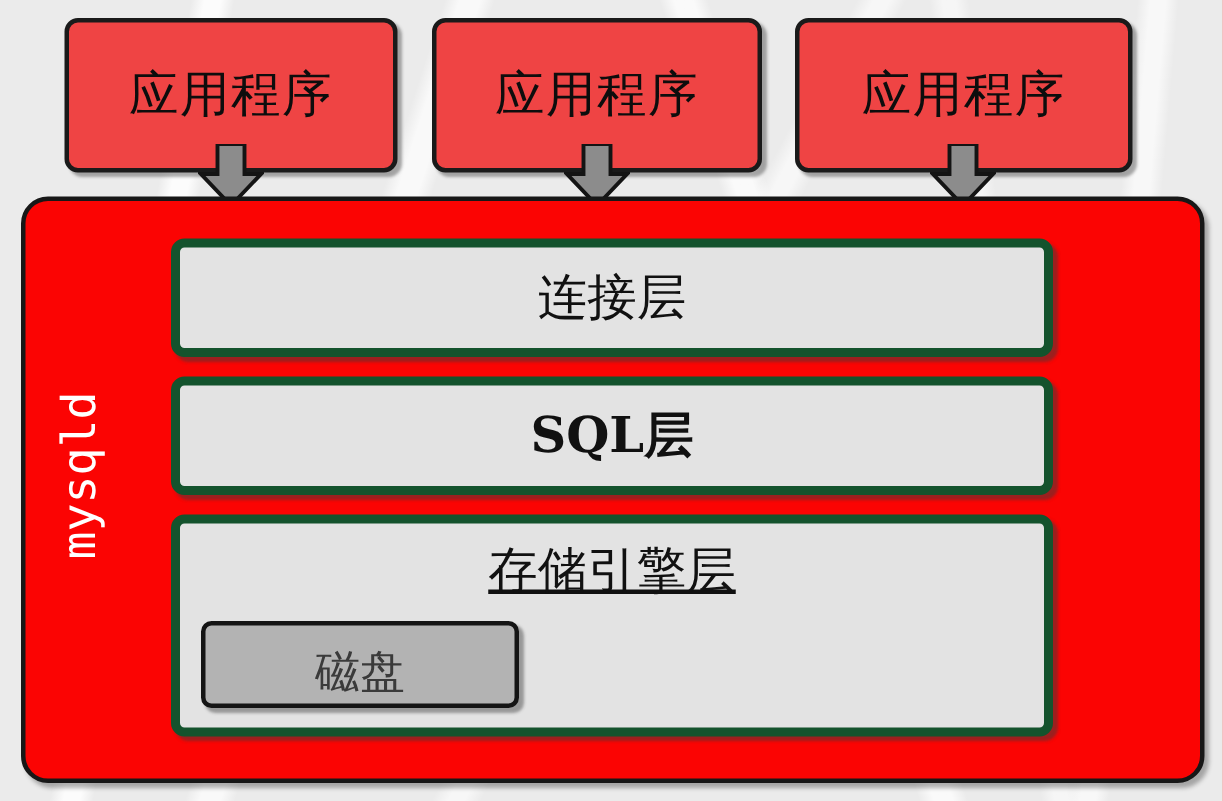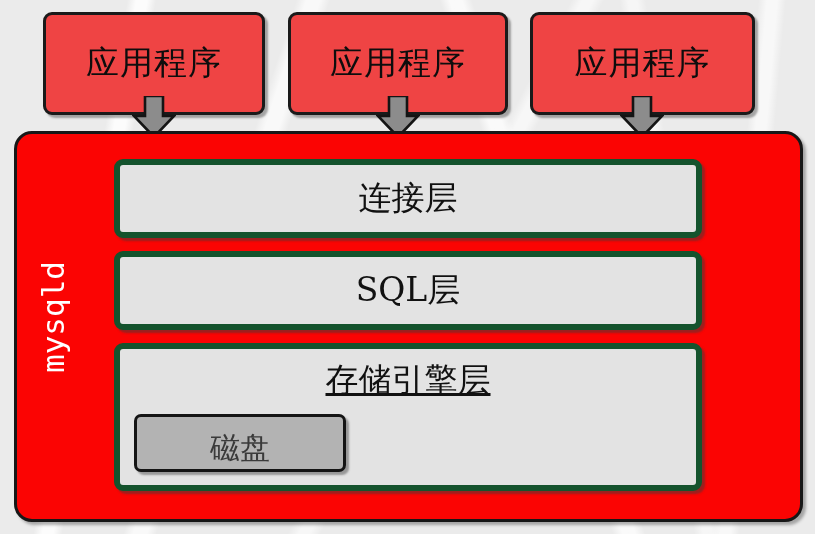--- a/index.html
+++ b/index.html
@@ -115,21 +115,21 @@
   }
   .layer-title {
     font-family: "DejaVu Serif", "Liberation Serif", serif;
     font-size: 33px;
     color: #111111;
     text-align: center;
     white-space: nowrap;
   }
 
   #layer-box-0 { top: 25px;  height: 79px; display:flex; align-items:center; justify-content:center; }
-  #layer-box-1 { top: 117px; height: 79px; display:flex; align-items:center; justify-content:center; }
+  #layer-box-1 { top: 117px; height: 79px; display:flex; align-items:center; justify-content:center;font-weight:bold; }
   #layer-box-2 { top: 209px; height: 148px; padding-top: 9px; }
 
   #storage-title { margin-bottom: 6px; text-decoration: underline; }
 
   #storage-sub-row {
     position: absolute;
     left: 14px;
     right: 14px;
     bottom: 13px;
     height: 58px;

